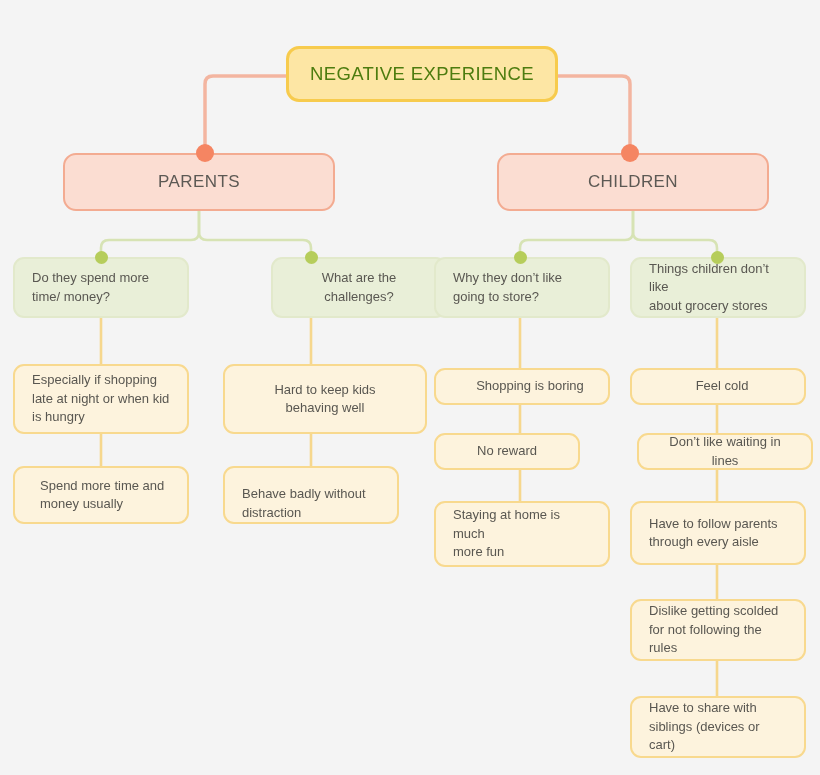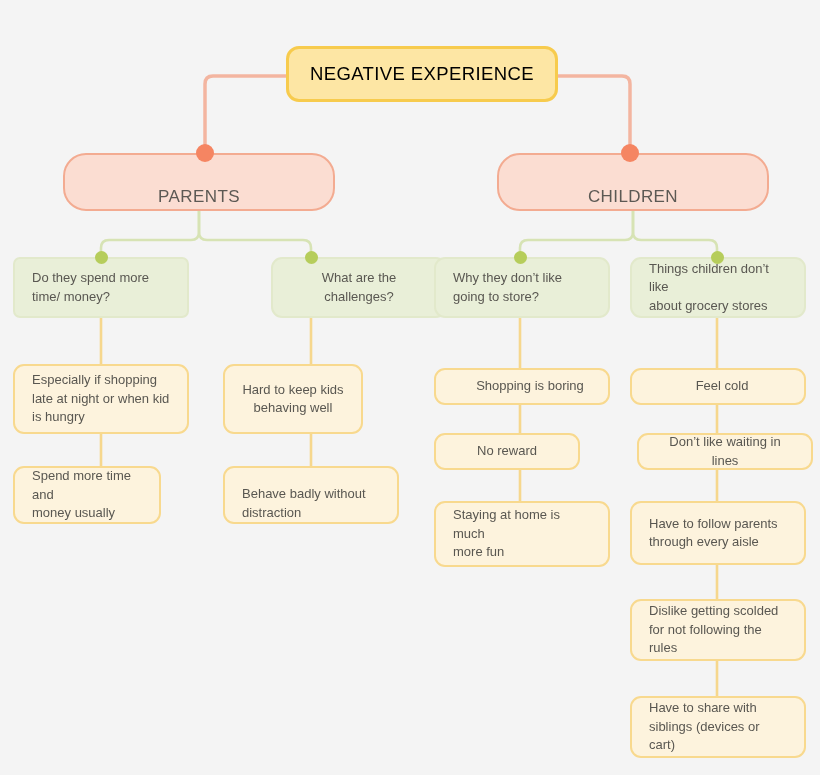--- a/index.html
+++ b/index.html
@@ -44,33 +44,32 @@
 
   
   .node.root {
     background: #fde6a4;
     border-color: #f7cb4d;
     border-width: 3px;
     border-radius: 13px;
     justify-content: center;
   }
   .node.root .label {
-    color: #000000;
+    color: #4d7c0f;
     font-size: 18.5px;
     letter-spacing: 0.4px;
     text-align: center;
   }
 
   
   .node.branch {
     background: #fbddd2;
     border-color: #f3ab91;
-    border-radius: 23px;
+    border-radius: 13px;
     justify-content: center;
-    align-items: flex-end;
   }
   .node.branch .label {
     color: #5c5954;
     font-size: 17px;
     letter-spacing: 0.4px;
     text-align: center;
   }
 
   
   .node.question {
@@ -148,21 +147,21 @@
   <div class="node branch" style="left:63px; top:153px; width:272px; height:58px;">
     <span class="label">PARENTS</span>
   </div>
   <div class="dot orange" style="left:196px; top:144px; width:18px; height:18px;"></div>
 
   <div class="node branch" style="left:497px; top:153px; width:272px; height:58px;">
     <span class="label">CHILDREN</span>
   </div>
   <div class="dot orange" style="left:621px; top:144px; width:18px; height:18px;"></div>
 
-  <div class="node question align-left" style="left:13px; top:257px; width:176px; height:61px;border-radius:7px;">
+  <div class="node question align-left" style="left:13px; top:257px; width:176px; height:61px;">
     <span class="label">Do they spend more
 time/ money?</span>
   </div>
   <div class="dot green" style="left:95px; top:251px; width:13px; height:13px;"></div>
 
   <div class="node question align-center" style="left:223px; top:257px; width:176px; height:61px;margin-left:48px;">
     <span class="label">What are the
 challenges?</span>
   </div>
   <div class="dot green" style="left:305px; top:251px; width:13px; height:13px;"></div>
@@ -177,26 +176,26 @@
     <span class="label">Things children don’t like
 about grocery stores</span>
   </div>
   <div class="dot green" style="left:711px; top:251px; width:13px; height:13px;"></div>
 
   <div class="node leaf align-left" style="left:13px; top:364px; width:176px; height:70px;">
     <span class="label">Especially if shopping
 late at night or when kid
 is hungry</span>
   </div>
-  <div class="node leaf align-left" style="left:13px; top:466px; width:148px; height:58px;">
+  <div class="node leaf align-left" style="left:13px; top:466px; width:176px; height:58px;padding-left:8px;">
     <span class="label">Spend more time and
 money usually</span>
   </div>
 
-  <div class="node leaf align-center" style="left:223px; top:364px; width:140px; height:70px;">
+  <div class="node leaf align-center" style="left:223px; top:364px; width:204px; height:70px;">
     <span class="label">Hard to keep kids
 behaving well</span>
   </div>
   <div class="node leaf align-left" style="left:223px; top:466px; width:176px; height:58px;align-items:flex-end;">
     <span class="label">Behave badly without
 distraction</span>
   </div>
 
   <div class="node leaf align-center" style="left:434px; top:368px; width:176px; height:37px;padding-left:16px;">
     <span class="label">Shopping is boring</span>

